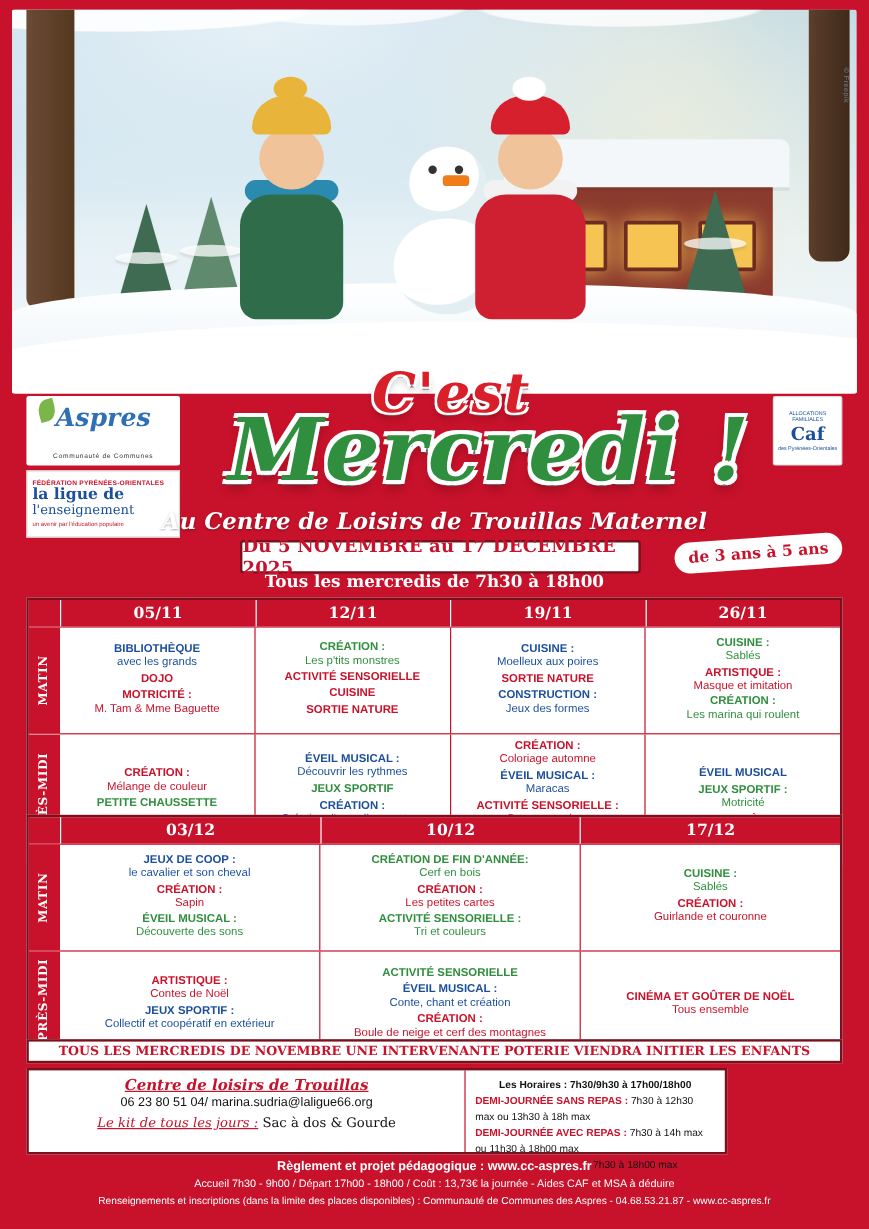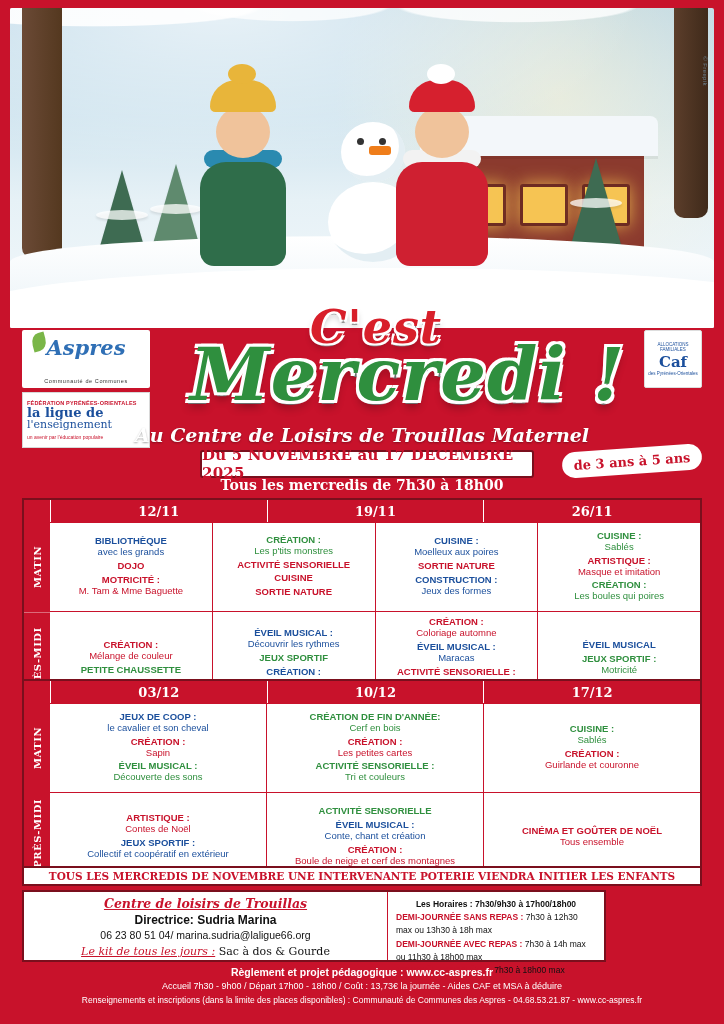--- a/index.html
+++ b/index.html
@@ -334,20 +334,21 @@
   </div>
 
   <div class="venue">Au Centre de Loisirs de Trouillas Maternel</div>
   <div class="daterange">Du 5 NOVEMBRE au 17 DÉCEMBRE 2025</div>
   <div class="agerange">de 3 ans à 5 ans</div>
   <div class="hours">Tous les mercredis de 7h30 à 18h00</div>
 
   <div class="tbl tbl1">
     <div class="thead">
       <div class="corner"></div>
+      <div class="th">05/11</div>
       <div class="th">12/11</div>
       <div class="th">19/11</div>
       <div class="th">26/11</div>
     </div>
 
     <div class="trow">
       <div class="rowlabel">MATIN</div>
       <div class="cell">
         <div class="act c-blue">
             <div class="t">BIBLIOTHÈQUE</div>
@@ -393,21 +394,21 @@
         <div class="act c-green">
             <div class="t">CUISINE :</div>
             <div class="d">Sablés</div>
           </div>
         <div class="act c-red">
             <div class="t">ARTISTIQUE :</div>
             <div class="d">Masque et imitation</div>
           </div>
         <div class="act c-green">
             <div class="t">CRÉATION :</div>
-            <div class="d">Les boules qui poires</div>
+            <div class="d">Les marina qui roulent</div>
           </div>
       </div>
     </div>
 
     <div class="trow">
       <div class="rowlabel">APRÈS-MIDI</div>
       <div class="cell">
         <div class="act c-red">
             <div class="t">CRÉATION :</div>
             <div class="d">Mélange de couleur</div>
@@ -550,21 +551,20 @@
           </div>
       </div>
     </div>
   </div>
 
   <div class="banner">TOUS LES MERCREDIS DE NOVEMBRE UNE INTERVENANTE POTERIE VIENDRA INITIER LES ENFANTS</div>
 
   <div class="infopanel">
     <div class="infoleft">
       <div class="centre">Centre de loisirs de Trouillas</div>
-      <div class="dir">Directrice: Sudria Marina</div>
       <div class="contact">06 23 80 51 04/ marina.sudria@laligue66.org</div>
       <div class="kit">
         <u>Le kit de tous les jours :</u>
         <span>Sac à dos &amp; Gourde</span>
       </div>
     </div>
     <div class="inforight">
       <div class="line l1">Les Horaires : 7h30/9h30 à 17h00/18h00</div>
       <div class="line">
         <b>DEMI-JOURNÉE SANS REPAS :</b>

